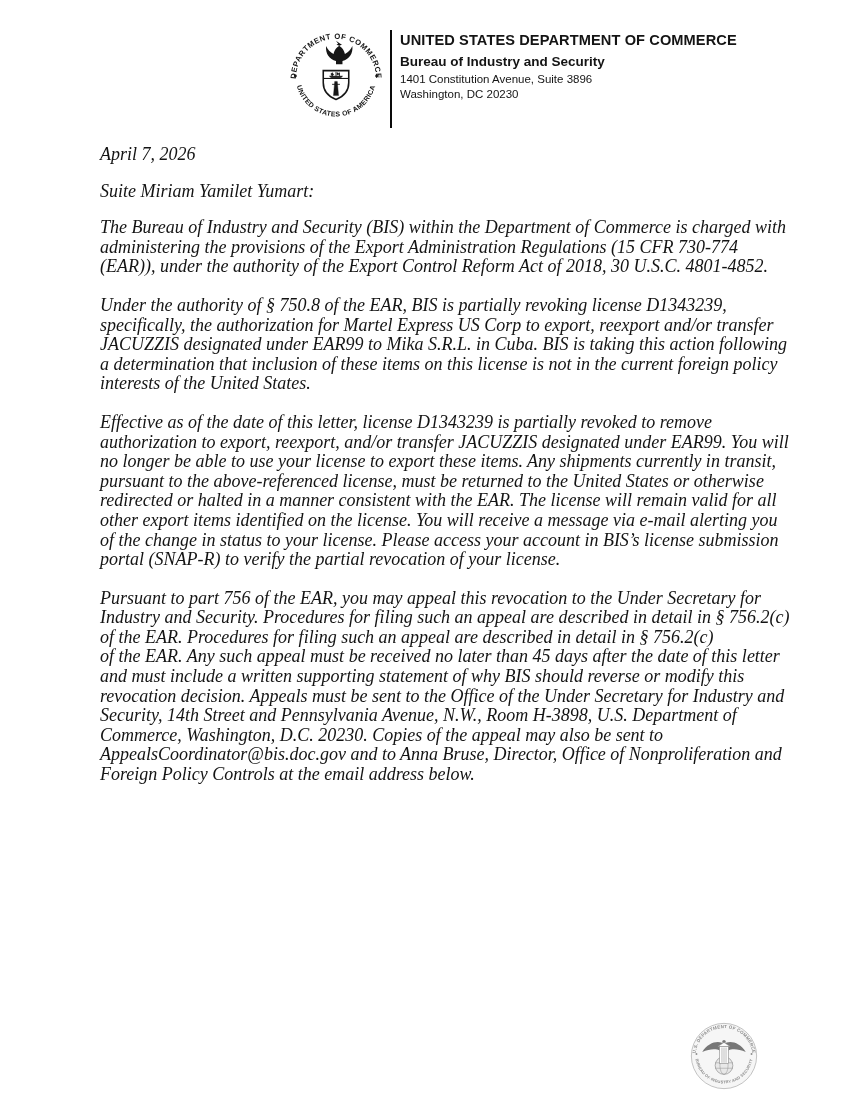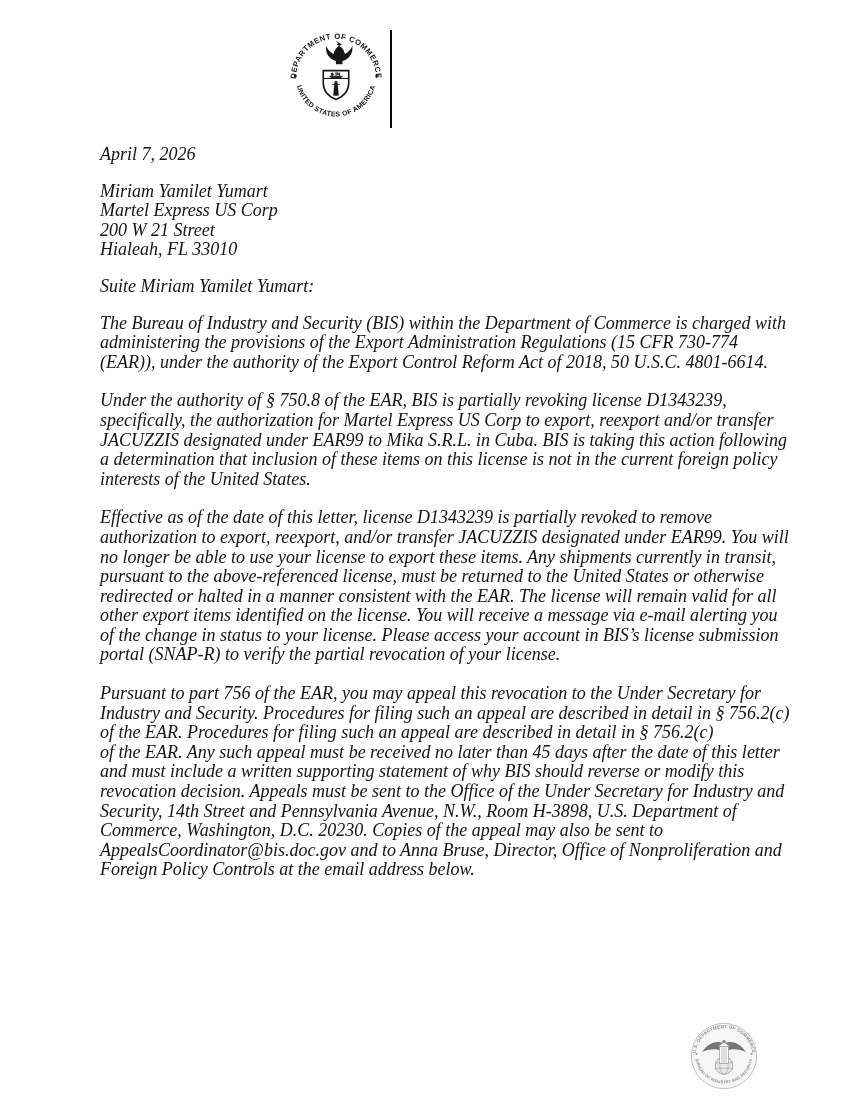--- a/index.html
+++ b/index.html
@@ -64,31 +64,33 @@
     </g>
 
     <g stroke="#161616" fill="#161616">
       <path d="M48.7 55.5 h2.6 l1.3 14.5 h-5.2 z" stroke-width="0.4"></path>
       <line x1="46" y1="58.5" x2="54" y2="58.5" stroke-width="0.9"></line>
     </g>
   </svg>
 
   <div class="lh-rule"></div>
 
+  <div class="lh-text">
+    <div class="lh-agency">UNITED STATES DEPARTMENT OF COMMERCE</div>
+    <div class="lh-bureau">Bureau of Industry and Security</div>
+    <div class="lh-addr">1401 Constitution Avenue, Suite 3896</div>
+    <div class="lh-addr">Washington, DC 20230</div>
+  </div>
 
   <div class="body-text">
     <div class="blk">April 7, 2026</div>
-    <div class="blk">Miriam Yamilet Yumart
-Martel Express US Corp
-200 W 21 Street
-Hialeah, FL 33010</div>
     <div class="blk">Suite Miriam Yamilet Yumart:</div>
     <p class="para">The Bureau of Industry and Security (BIS) within the Department of Commerce is charged with
 administering the provisions of the Export Administration Regulations (15 CFR 730-774
-(EAR)), under the authority of the Export Control Reform Act of 2018, 50 U.S.C. 4801-6614.</p>
+(EAR)), under the authority of the Export Control Reform Act of 2018, 30 U.S.C. 4801-4852.</p>
     <p class="para">Under the authority of § 750.8 of the EAR, BIS is partially revoking license D1343239,
 specifically, the authorization for Martel Express US Corp to export, reexport and/or transfer
 JACUZZIS designated under EAR99 to Mika S.R.L. in Cuba. BIS is taking this action following
 a determination that inclusion of these items on this license is not in the current foreign policy
 interests of the United States.</p>
     <p class="para">Effective as of the date of this letter, license D1343239 is partially revoked to remove
 authorization to export, reexport, and/or transfer JACUZZIS designated under EAR99. You will
 no longer be able to use your license to export these items. Any shipments currently in transit,
 pursuant to the above-referenced license, must be returned to the United States or otherwise
 redirected or halted in a manner consistent with the EAR. The license will remain valid for all

